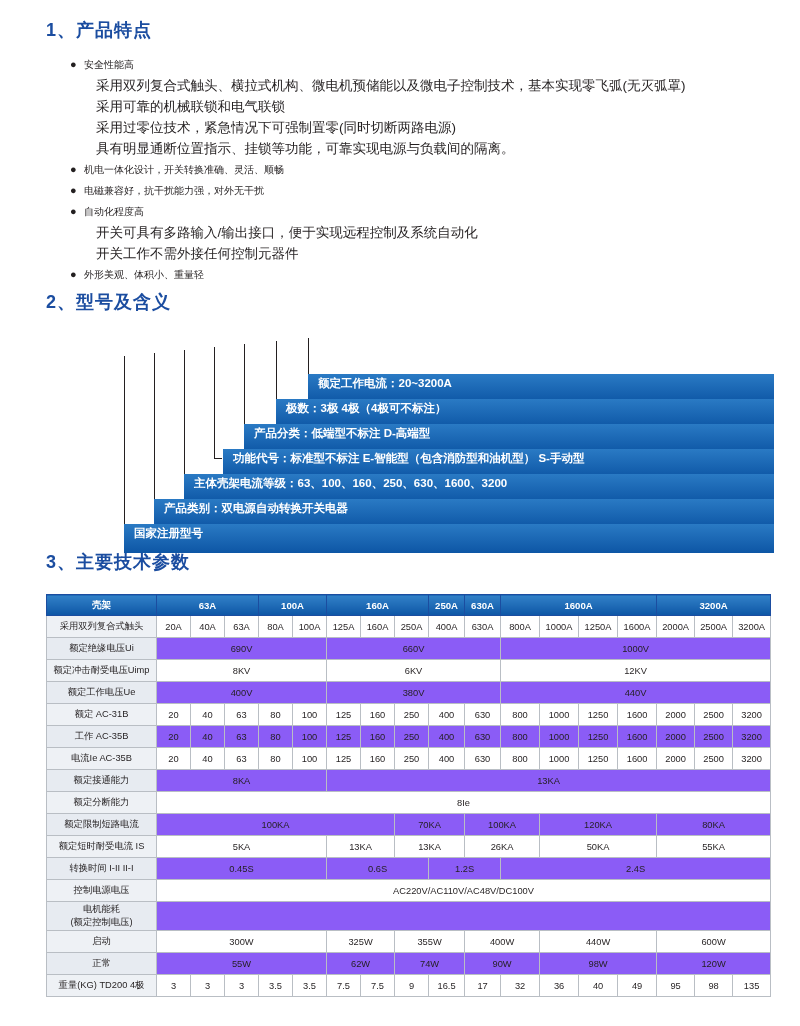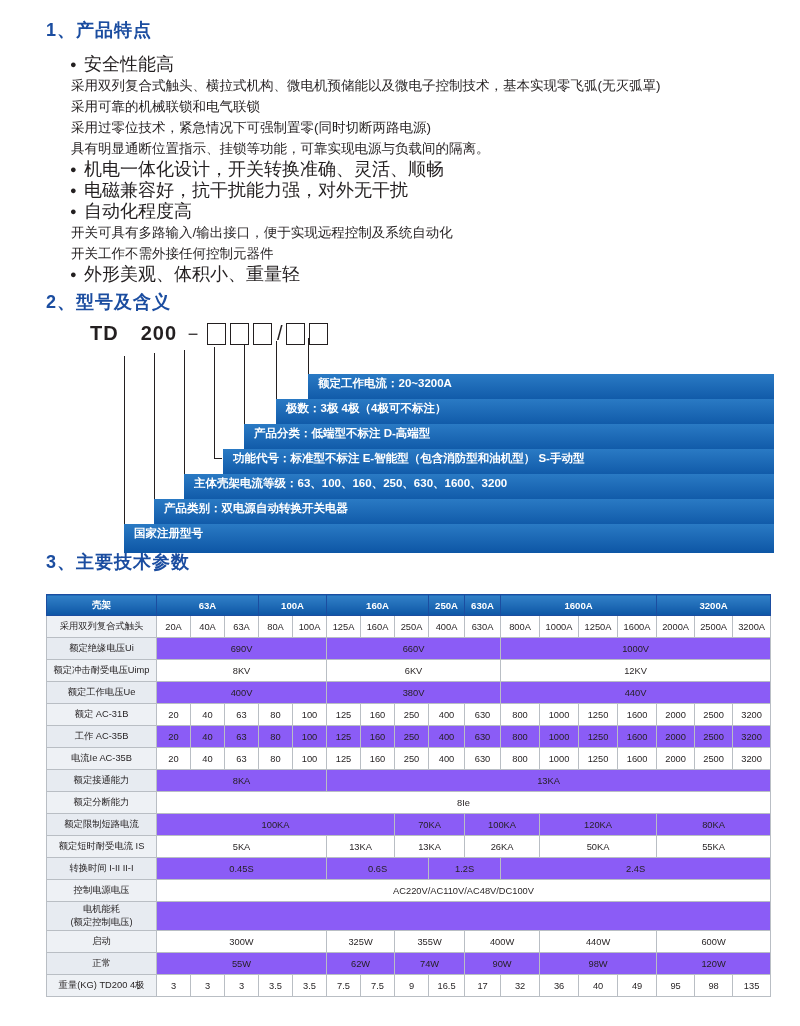--- a/index.html
+++ b/index.html
@@ -27,22 +27,22 @@
   .sec3-title { position: absolute; left: 46px; top: 550px; }
 
   
   .features { position: absolute; left: 70px; top: 54px; width: 720px; }
   .feat-row { display: flex; align-items: flex-start; line-height: 21px; }
   .bullet {
     width: 14px; flex: 0 0 14px;
     font-size: 11px; line-height: 21px; color: #231f20;
     text-align: left;
   }
-  .feat-text { font-size: 18px; line-height: 21px; }
-  .sub-text { font-size: 13.5px; line-height: 21px; margin-left: 1px; }
+  .feat-text { font-size: 10px; line-height: 21px; }
+  .sub-text { font-size: 13.5px; line-height: 21px; margin-left: 26px; }
 
   
   .model { position: absolute; left: 46px; top: 318px; width: 740px; height: 220px; }
   .code-line { position: absolute; left: 44px; top: 2px; display: flex; align-items: center; }
   .code-td { font-size: 20px; font-weight: bold; letter-spacing: 1px; }
   .code-200 { font-size: 20px; font-weight: bold; margin-left: 22px; letter-spacing: 1px;}
   .code-dash { font-size: 20px; margin: 0 4px 0 6px; }
   .box {
     width: 19px; height: 22px;
     border: 1.5px solid #231f20;
@@ -153,31 +153,20 @@
     </div>
     <div class="feat-row">
       <span class="bullet">●</span>
       <span class="feat-text">外形美观、体积小、重量轻</span>
     </div>
   </div>
 
   <h2 class="section-title sec2-title">2、型号及含义</h2>
 
   <div class="model">
-    <div class="code-line">
-      <span class="code-td">TD</span>
-      <span class="code-200">200</span>
-      <span class="code-dash">－</span>
-      <span class="box"></span>
-      <span class="box"></span>
-      <span class="box"></span>
-      <span class="code-slash">/</span>
-      <span class="box"></span>
-      <span class="box"></span>
-    </div>
 
     <div class="bars">
       <div class="bar-row">
         <div class="leader" style="left:262px; top:-36px; height:46px; width:8px;"></div>
         <div class="bar" style="left:262px;">额定工作电流：20~3200A</div>
       </div>
       <div class="bar-row">
         <div class="leader" style="left:230px; top:-58px; height:68px; width:8px;"></div>
         <div class="bar" style="left:230px;">极数：3极 4极（4极可不标注）</div>
       </div>

